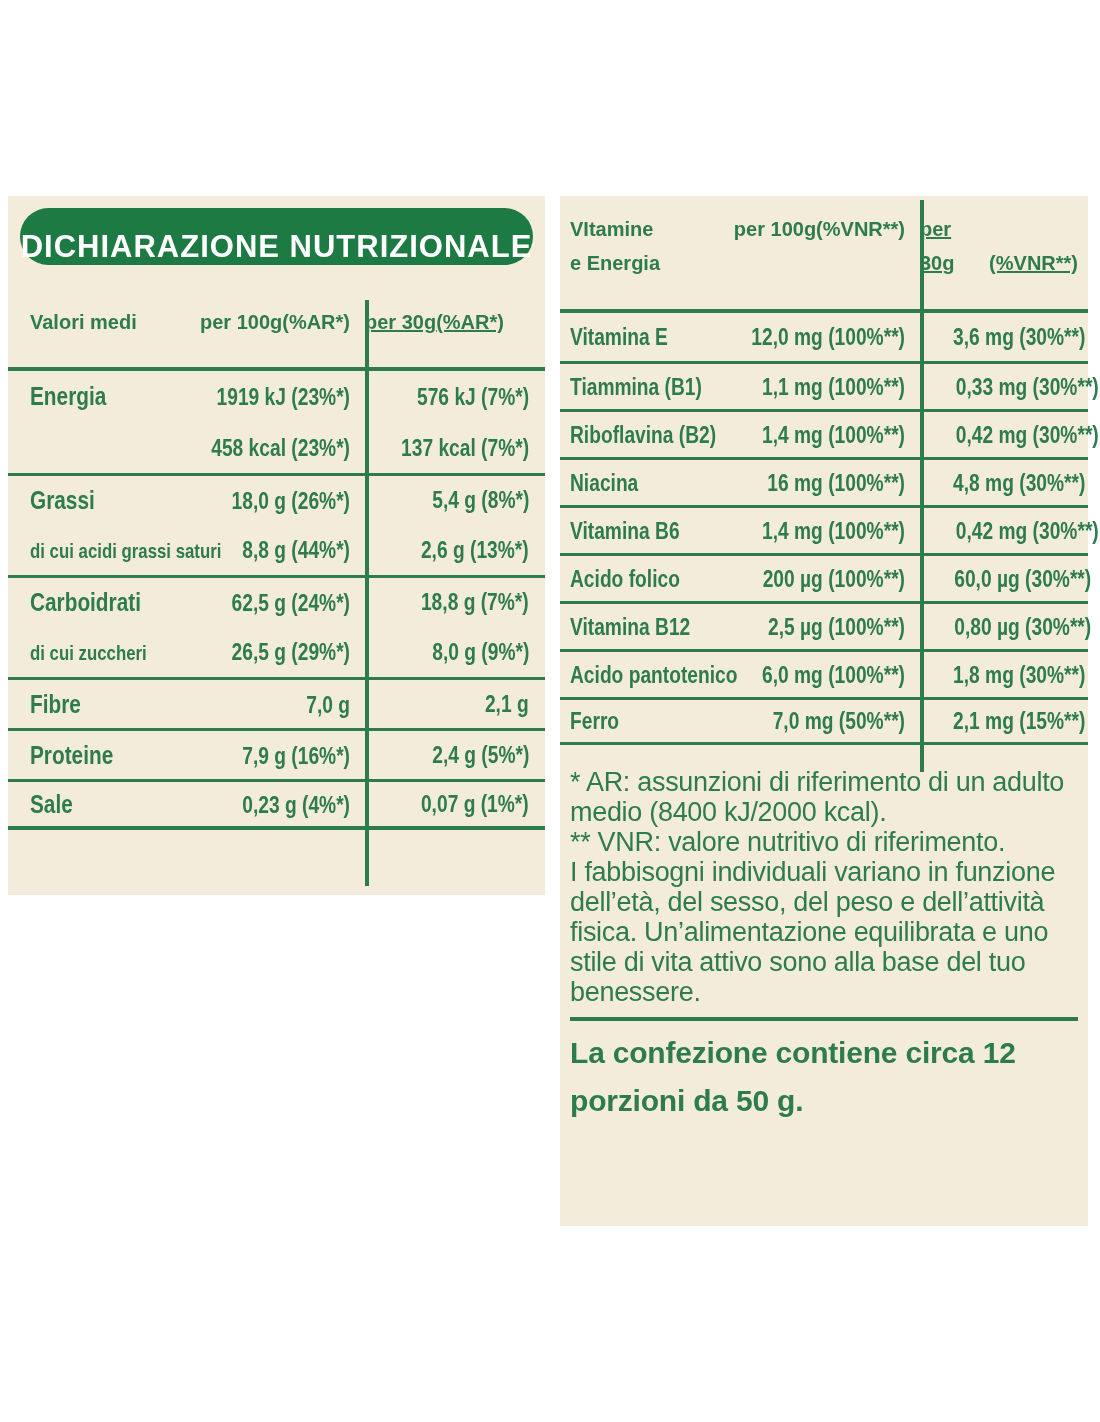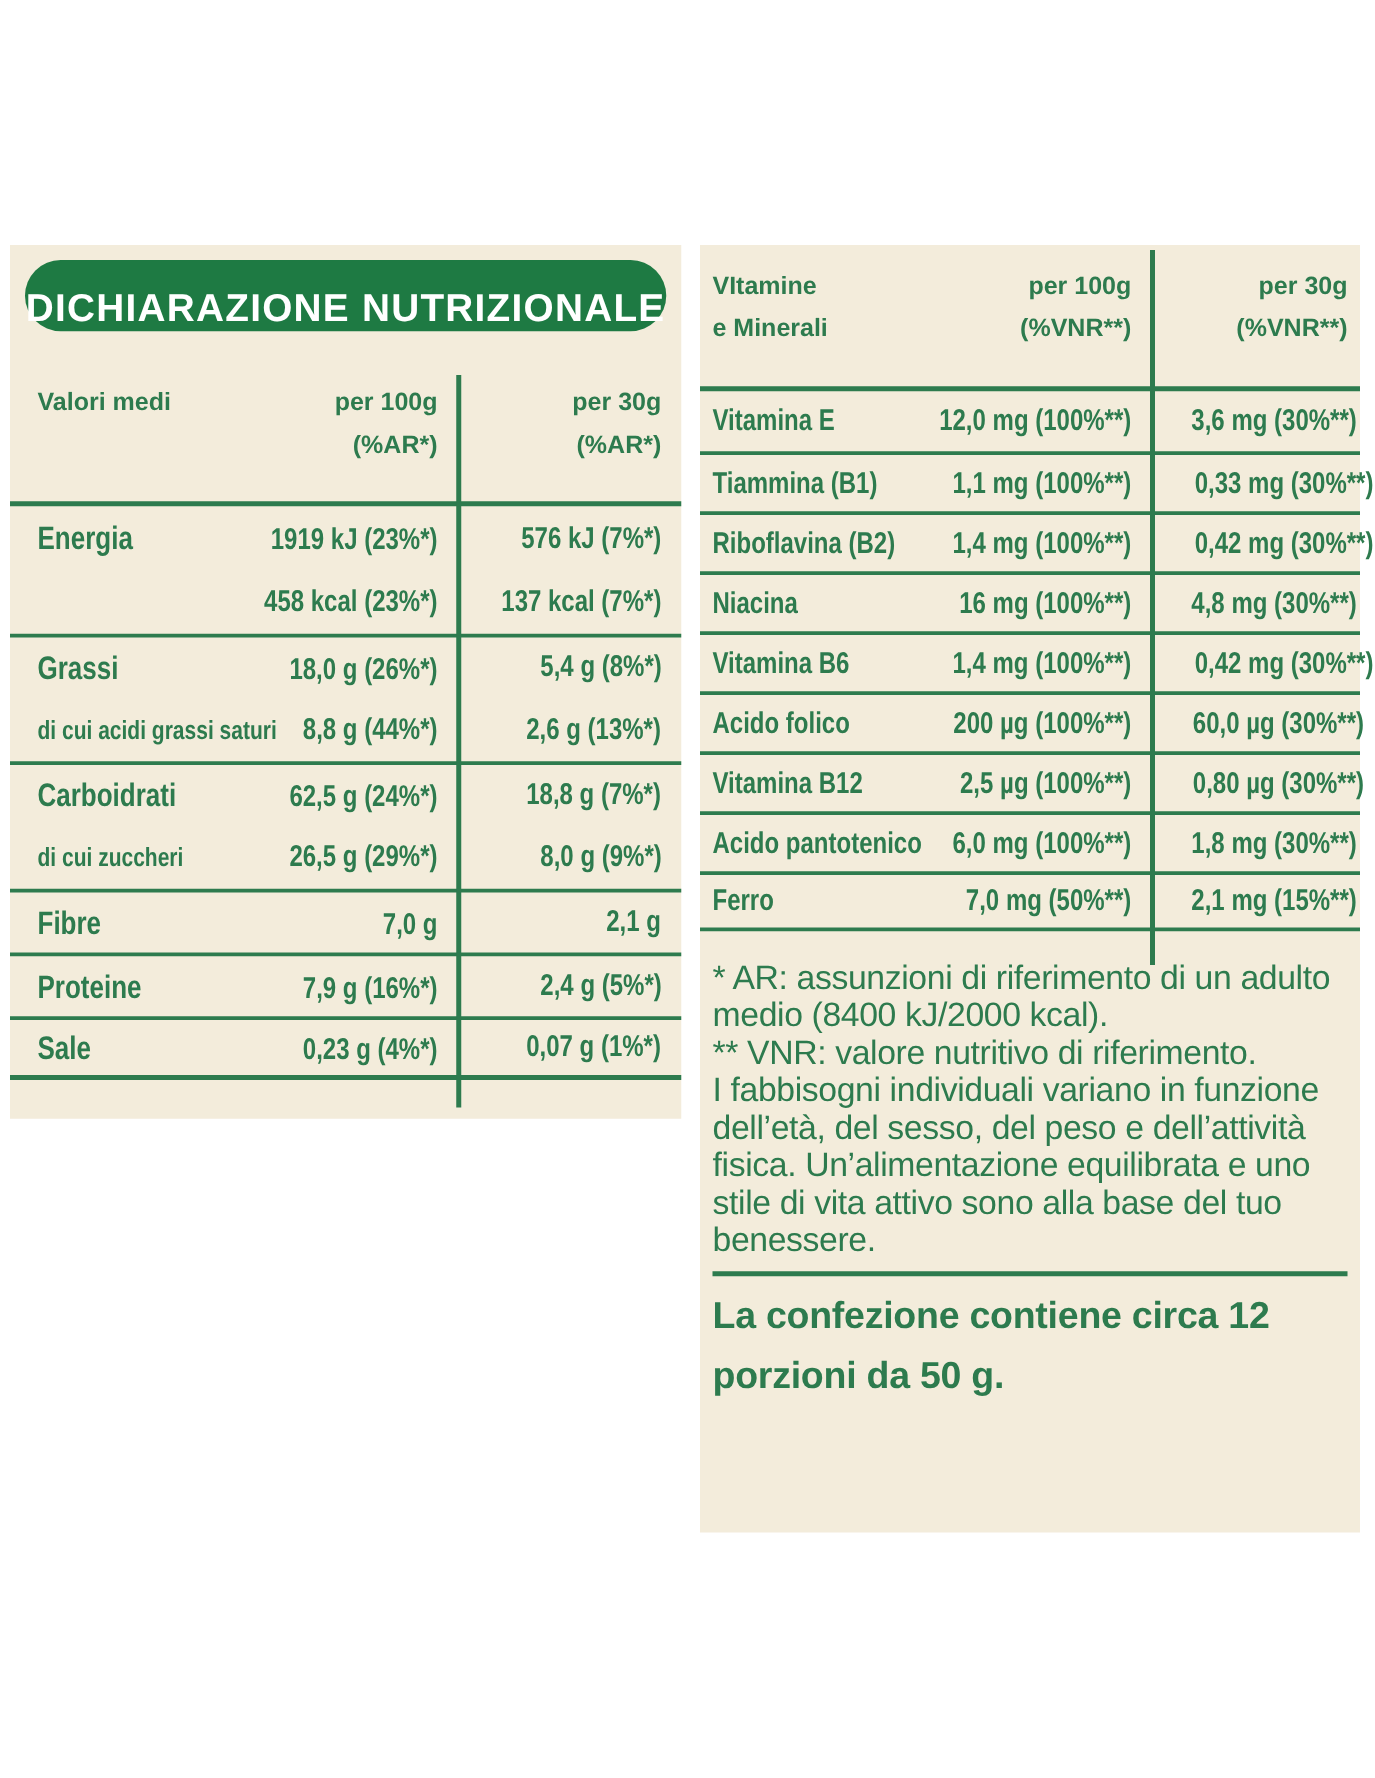--- a/index.html
+++ b/index.html
@@ -29,23 +29,23 @@
   .vline-left{left:357px;top:104px;height:586px;}
   .vline-right{left:360px;top:4px;height:572px;}
 
   
   .thead{display:grid;font-size:20px;font-weight:700;line-height:34px;}
   .thead-left{grid-template-columns:357px 1fr;margin-top:40px;padding-bottom:28px;border-bottom:4px solid var(--green);}
   .thead-right{grid-template-columns:360px 1fr;padding-top:16px;padding-bottom:29px;border-bottom:4px solid var(--green);}
   .hcell1{display:flex;justify-content:space-between;align-items:flex-start;}
   .thead-left .hcell1{padding:0 15px 0 22px;}
   .thead-right .hcell1{padding:0 15px 0 10px;}
-  .hstack-r{display:flex;flex-direction:column;align-items:flex-end;}
+  .hstack-r{display:flex;flex-direction:row;align-items:flex-end;}
   .hstack-l{display:flex;flex-direction:column;align-items:flex-start;}
-  .hcell2{display:flex;flex-direction:column;align-items:flex-end;}
+  .hcell2{display:flex;flex-direction:row;align-items:flex-end;text-decoration:underline;}
   .thead-left .hcell2{padding-right:16px;}
   .thead-right .hcell2{padding-right:10px;}
 
   
   .row{display:grid;align-items:center;}
   .rowL{grid-template-columns:357px 1fr;height:51px;}
   .rowR{grid-template-columns:360px 1fr;height:48px;}
   .rt{border-top:3px solid var(--green);}
   .rb{border-bottom:4px solid var(--green);}
   .rbr{border-bottom:3px solid var(--green);}
@@ -158,21 +158,21 @@
   </div>
 
   <div class="vline vline-left"></div>
 </section>
 
 <section class="panel panel-right">
   <div class="thead thead-right">
     <div class="hcell1">
       <span class="hstack-l">
         <span>VItamine</span>
-        <span>e Minerali</span>
+        <span>e Energia</span>
       </span>
       <span class="hstack-r">
         <span>per 100g</span>
         <span>(%VNR**)</span>
       </span>
     </div>
     <div class="hcell2">
       <span>per 30g</span>
       <span>(%VNR**)</span>
     </div>

